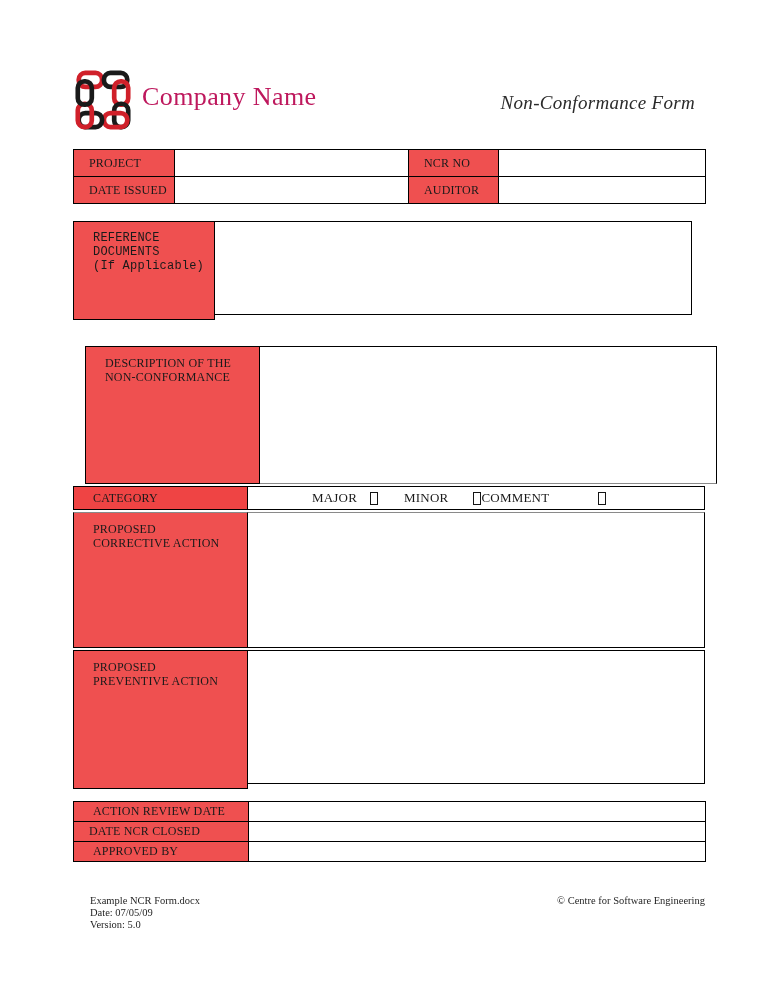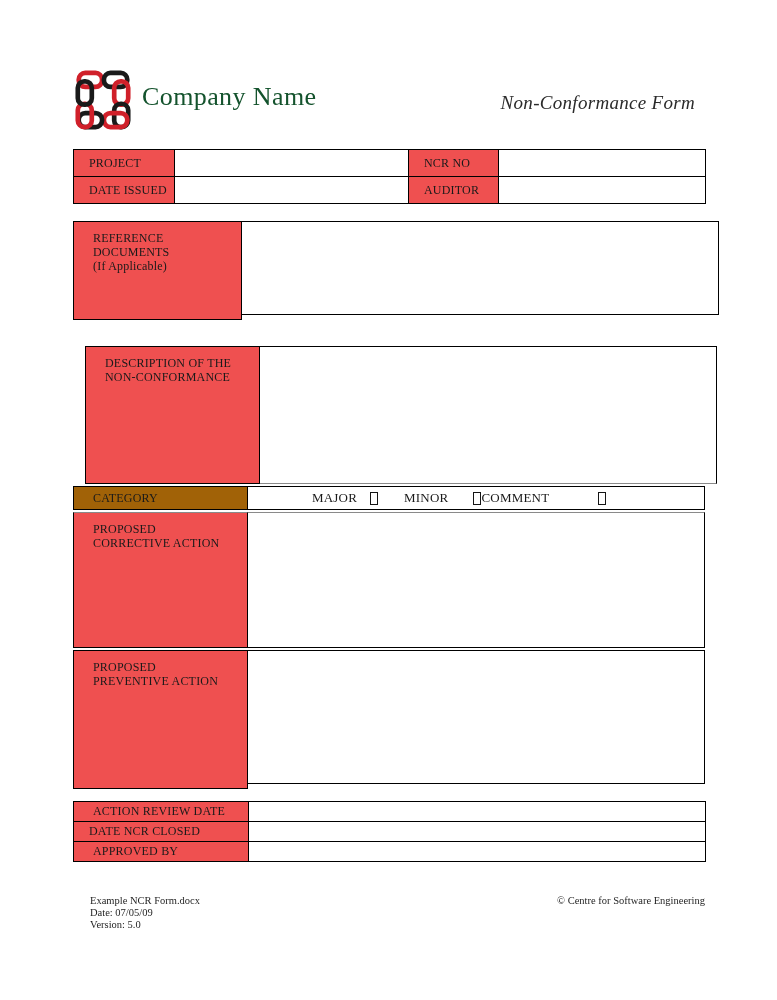--- a/index.html
+++ b/index.html
@@ -2,21 +2,21 @@
 <html><head>
 <meta charset="utf-8">
 <style>
   html,body{margin:0;padding:0;background:#ffffff;}
   .page{
     position:relative;width:777px;height:1000px;background:#ffffff;
     font-family:"Liberation Serif",serif;color:#1a1a1a;overflow:hidden;
   }
   
   .company-name{
-    position:absolute;left:142px;top:82px;font-size:26px;color:#14532d;
+    position:absolute;left:142px;top:82px;font-size:26px;color:#be185d;
     letter-spacing:.4px;
   }
   .form-title{
     position:absolute;right:82px;top:92px;font-size:19px;font-style:italic;
     color:#2b2b2b;letter-spacing:.3px;
   }
   .logo{position:absolute;left:75px;top:70px;}
   
   .redbg{background:#EF5050;}
   table.grid{border-collapse:collapse;table-layout:fixed;}
@@ -33,21 +33,21 @@
     padding:9px 8px 0 19px;
   }
   .sec-field{
     box-sizing:border-box;border:1px solid #000;border-left:none;background:#fff;
   }
   .gray-bottom{border-bottom:1px solid #8a8a8a !important;}
   .gray-top{border-top:1px solid #8a8a8a !important;}
   
   .cat-row{position:absolute;left:73px;top:486px;width:632px;height:24px;display:flex;}
   .cat-label{
-    box-sizing:border-box;width:175px;border:1px solid #000;background:#a16207;
+    box-sizing:border-box;width:175px;border:1px solid #000;background:#ef4444;
     display:flex;align-items:center;padding-left:19px;font-size:12px;letter-spacing:.2px;
   }
   .cat-field{
     box-sizing:border-box;flex:1;border:1px solid #000;border-left:none;background:#fff;
     display:flex;align-items:center;font-size:13px;letter-spacing:.2px;
   }
   .tofu{
     display:inline-block;width:8px;height:13px;border:1.5px solid #141414;
     box-sizing:border-box;background:#fff;
   }
@@ -98,21 +98,21 @@
     <tr style="height:27px">
       <td class="redbg">DATE ISSUED</td>
       <td class="blank"></td>
       <td class="redbg">AUDITOR</td>
       <td class="blank"></td>
     </tr>
   </tbody>
     </table>
 
   <div class="section" style="left:73px;top:221px;">
-    <div class="sec-label" style="width:169px;height:99px;">
+    <div class="sec-label" style="width:142px;height:99px;font-family:Liberation Mono, monospace;">
       <span>REFERENCE</span><br>
       <span>DOCUMENTS</span><br>
       <span>(If Applicable)</span>
     </div>
     <div class="sec-field" style="width:477px;height:94px;"></div>
   </div>
 
   <div class="section" style="left:85px;top:346px;">
     <div class="sec-label" style="width:175px;height:138px;">
       <span>DESCRIPTION OF THE</span><br>

